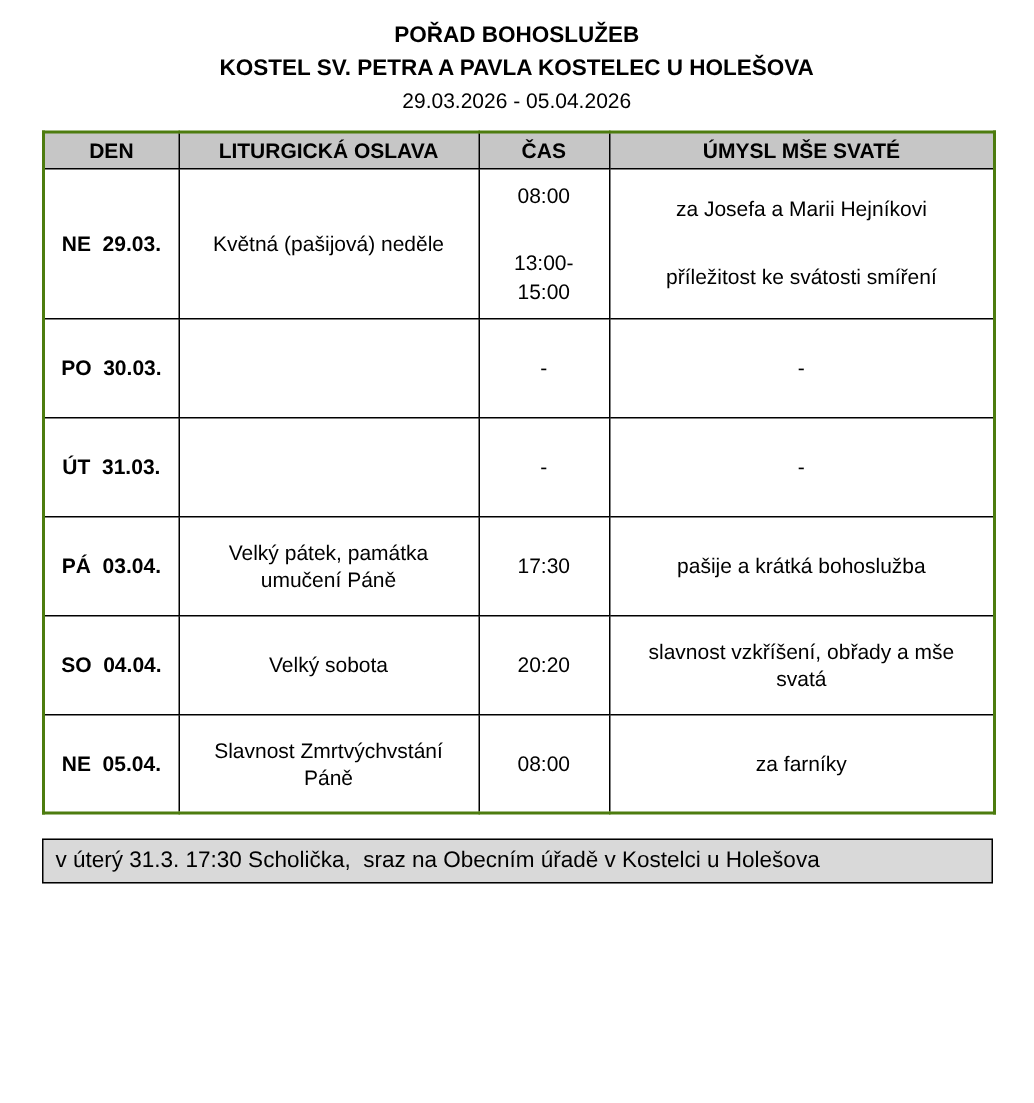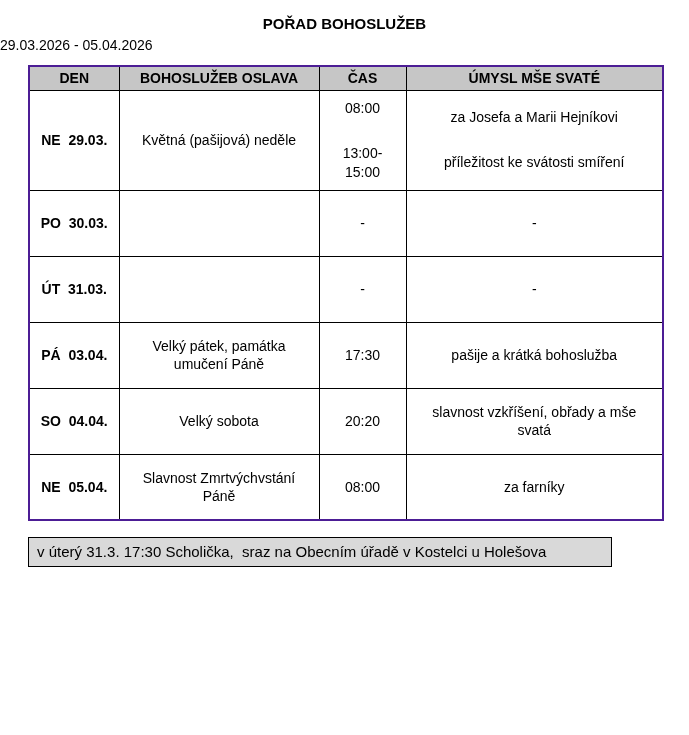--- a/index.html
+++ b/index.html
@@ -15,30 +15,30 @@
     padding-top: 13px;
     position: relative;
   }
   .title, .subtitle {
     text-align: center;
     font-weight: bold;
     font-size: 15px;
     line-height: 22px;
   }
   .daterange {
-    text-align: left;
+    text-align: center;
     font-size: 14px;
     line-height: 20px;
   }
   table.schedule {
     border-collapse: collapse;
     table-layout: fixed;
     width: 634px;
     margin: 10px 0 0 28px;
-    border: 2px solid #4c1d95;
+    border: 2px solid #4d7c0f;
   }
   table.schedule col.c-day { width: 90px; }
   table.schedule col.c-cel { width: 200px; }
   table.schedule col.c-time { width: 87px; }
   table.schedule col.c-int { width: 257px; }
   table.schedule th {
     background: #c6c6c6;
     border: 1px solid #000000;
     font-size: 14px;
     font-weight: bold;
@@ -62,49 +62,50 @@
     padding-left: 9px;
     white-space: pre;
   }
   td.top {
     vertical-align: top;
     padding-top: 16px;
   }
   .entry { line-height: 19px; }
   .entry + .entry { margin-top: 26px; }
   .note {
-    width: 584px;
+    width: 634px;
     margin: 16px 4px 0 28px;
     border: 1px solid #000000;
     background: #d9d9d9;
     font-size: 15px;
     line-height: 17px;
     padding: 5px 8px 6px 8px;
     white-space: pre-wrap;
   }
 </style>
 </head>
 <body>
 
 <div class="page">
 
   <div class="title">POŘAD BOHOSLUŽEB</div>
+  <div class="subtitle">KOSTEL SV. PETRA A PAVLA KOSTELEC U HOLEŠOVA</div>
   <div class="daterange">29.03.2026 - 05.04.2026</div>
 
   <table class="schedule">
     <colgroup>
       <col class="c-day">
         <col class="c-cel">
         <col class="c-time">
         <col class="c-int">
     </colgroup>
     <thead>
       <tr>
         <th>DEN</th>
-        <th>BOHOSLUŽEB OSLAVA</th>
+        <th>LITURGICKÁ OSLAVA</th>
         <th>ČAS</th>
         <th>ÚMYSL MŠE SVATÉ</th>
       </tr>
     </thead>
     <tbody>
 
       <tr class="r-tall">
         <td class="day">NE  29.03.</td>
         <td class="top">Květná (pašijová) neděle</td>
         <td class="top">

